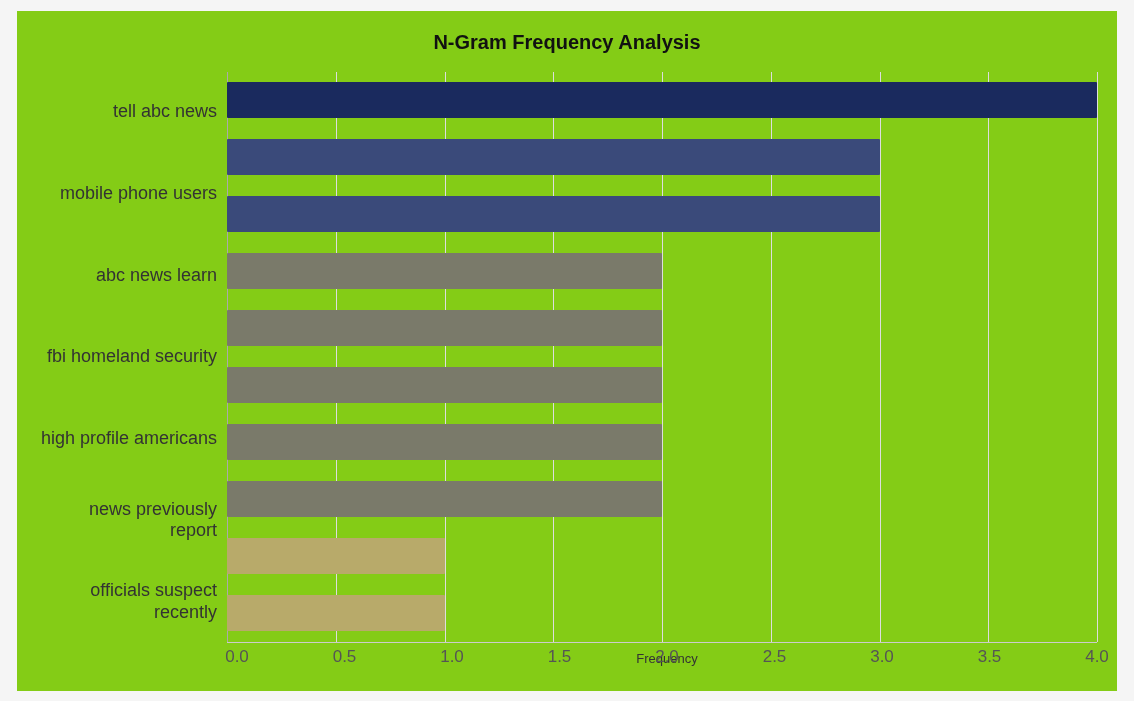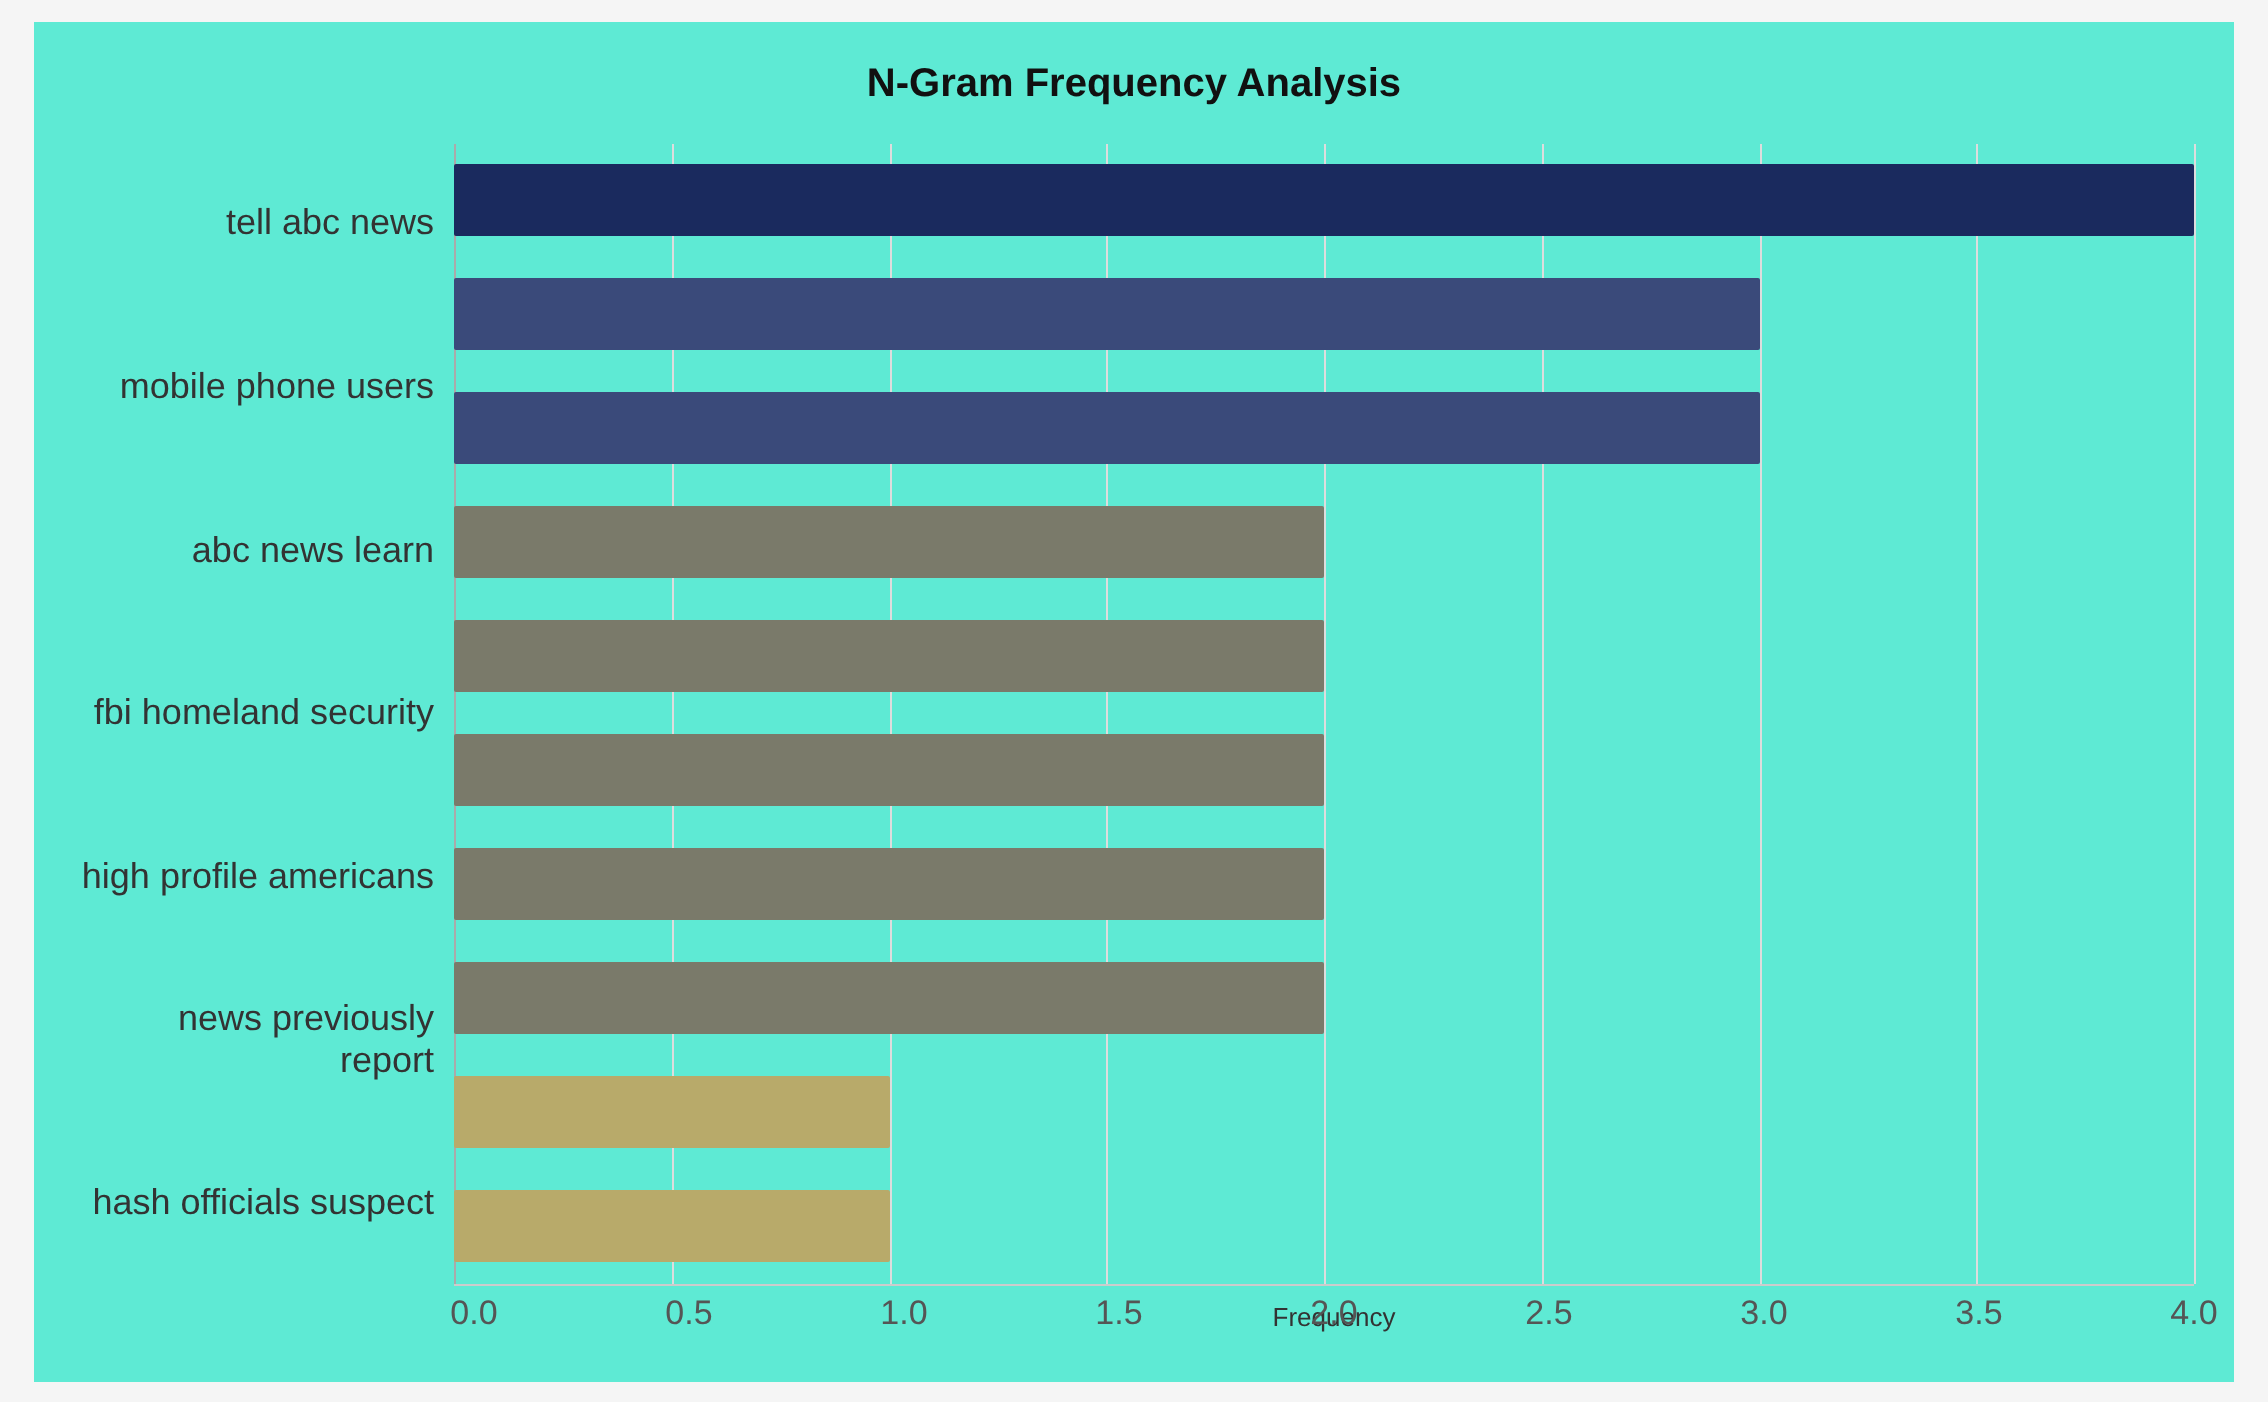--- a/index.html
+++ b/index.html
@@ -6,21 +6,21 @@
     body {
       background: #f5f5f5;
       font-family: Arial, sans-serif;
       width: 1134px;
       height: 701px;
       display: flex;
       align-items: center;
       justify-content: center;
     }
     .chart-container {
-      background: #5eead4;
+      background: #84cc16;
       width: 1100px;
       height: 680px;
       position: relative;
       padding: 20px 20px 60px 20px;
     }
     .chart-title {
       text-align: center;
       font-size: 20px;
       font-weight: bold;
       color: #111;
@@ -89,21 +89,21 @@
   <div style="display:flex; flex-direction:column; height: calc(100% - 90px);">
     <div style="display:flex; flex-direction:row; flex:1; position:relative;">
 
       <div class="y-axis-labels" id="y-labels">
       <div class="y-label">tell abc news</div>
           <div class="y-label">mobile phone users</div>
           <div class="y-label">abc news learn</div>
           <div class="y-label">fbi homeland security</div>
           <div class="y-label">high profile americans</div>
           <div class="y-label">news previously report</div>
-          <div class="y-label">hash officials suspect</div>
+          <div class="y-label">officials suspect recently</div>
         </div>
 
       <div class="plot-area" id="plot-area">
 
       <div class="grid-line" style="left: 0%; background: rgb(170, 170, 170);"></div>
           <div class="grid-line" style="left: 12.5%;"></div>
           <div class="grid-line" style="left: 25%;"></div>
           <div class="grid-line" style="left: 37.5%;"></div>
           <div class="grid-line" style="left: 50%;"></div>
           <div class="grid-line" style="left: 62.5%;"></div>

